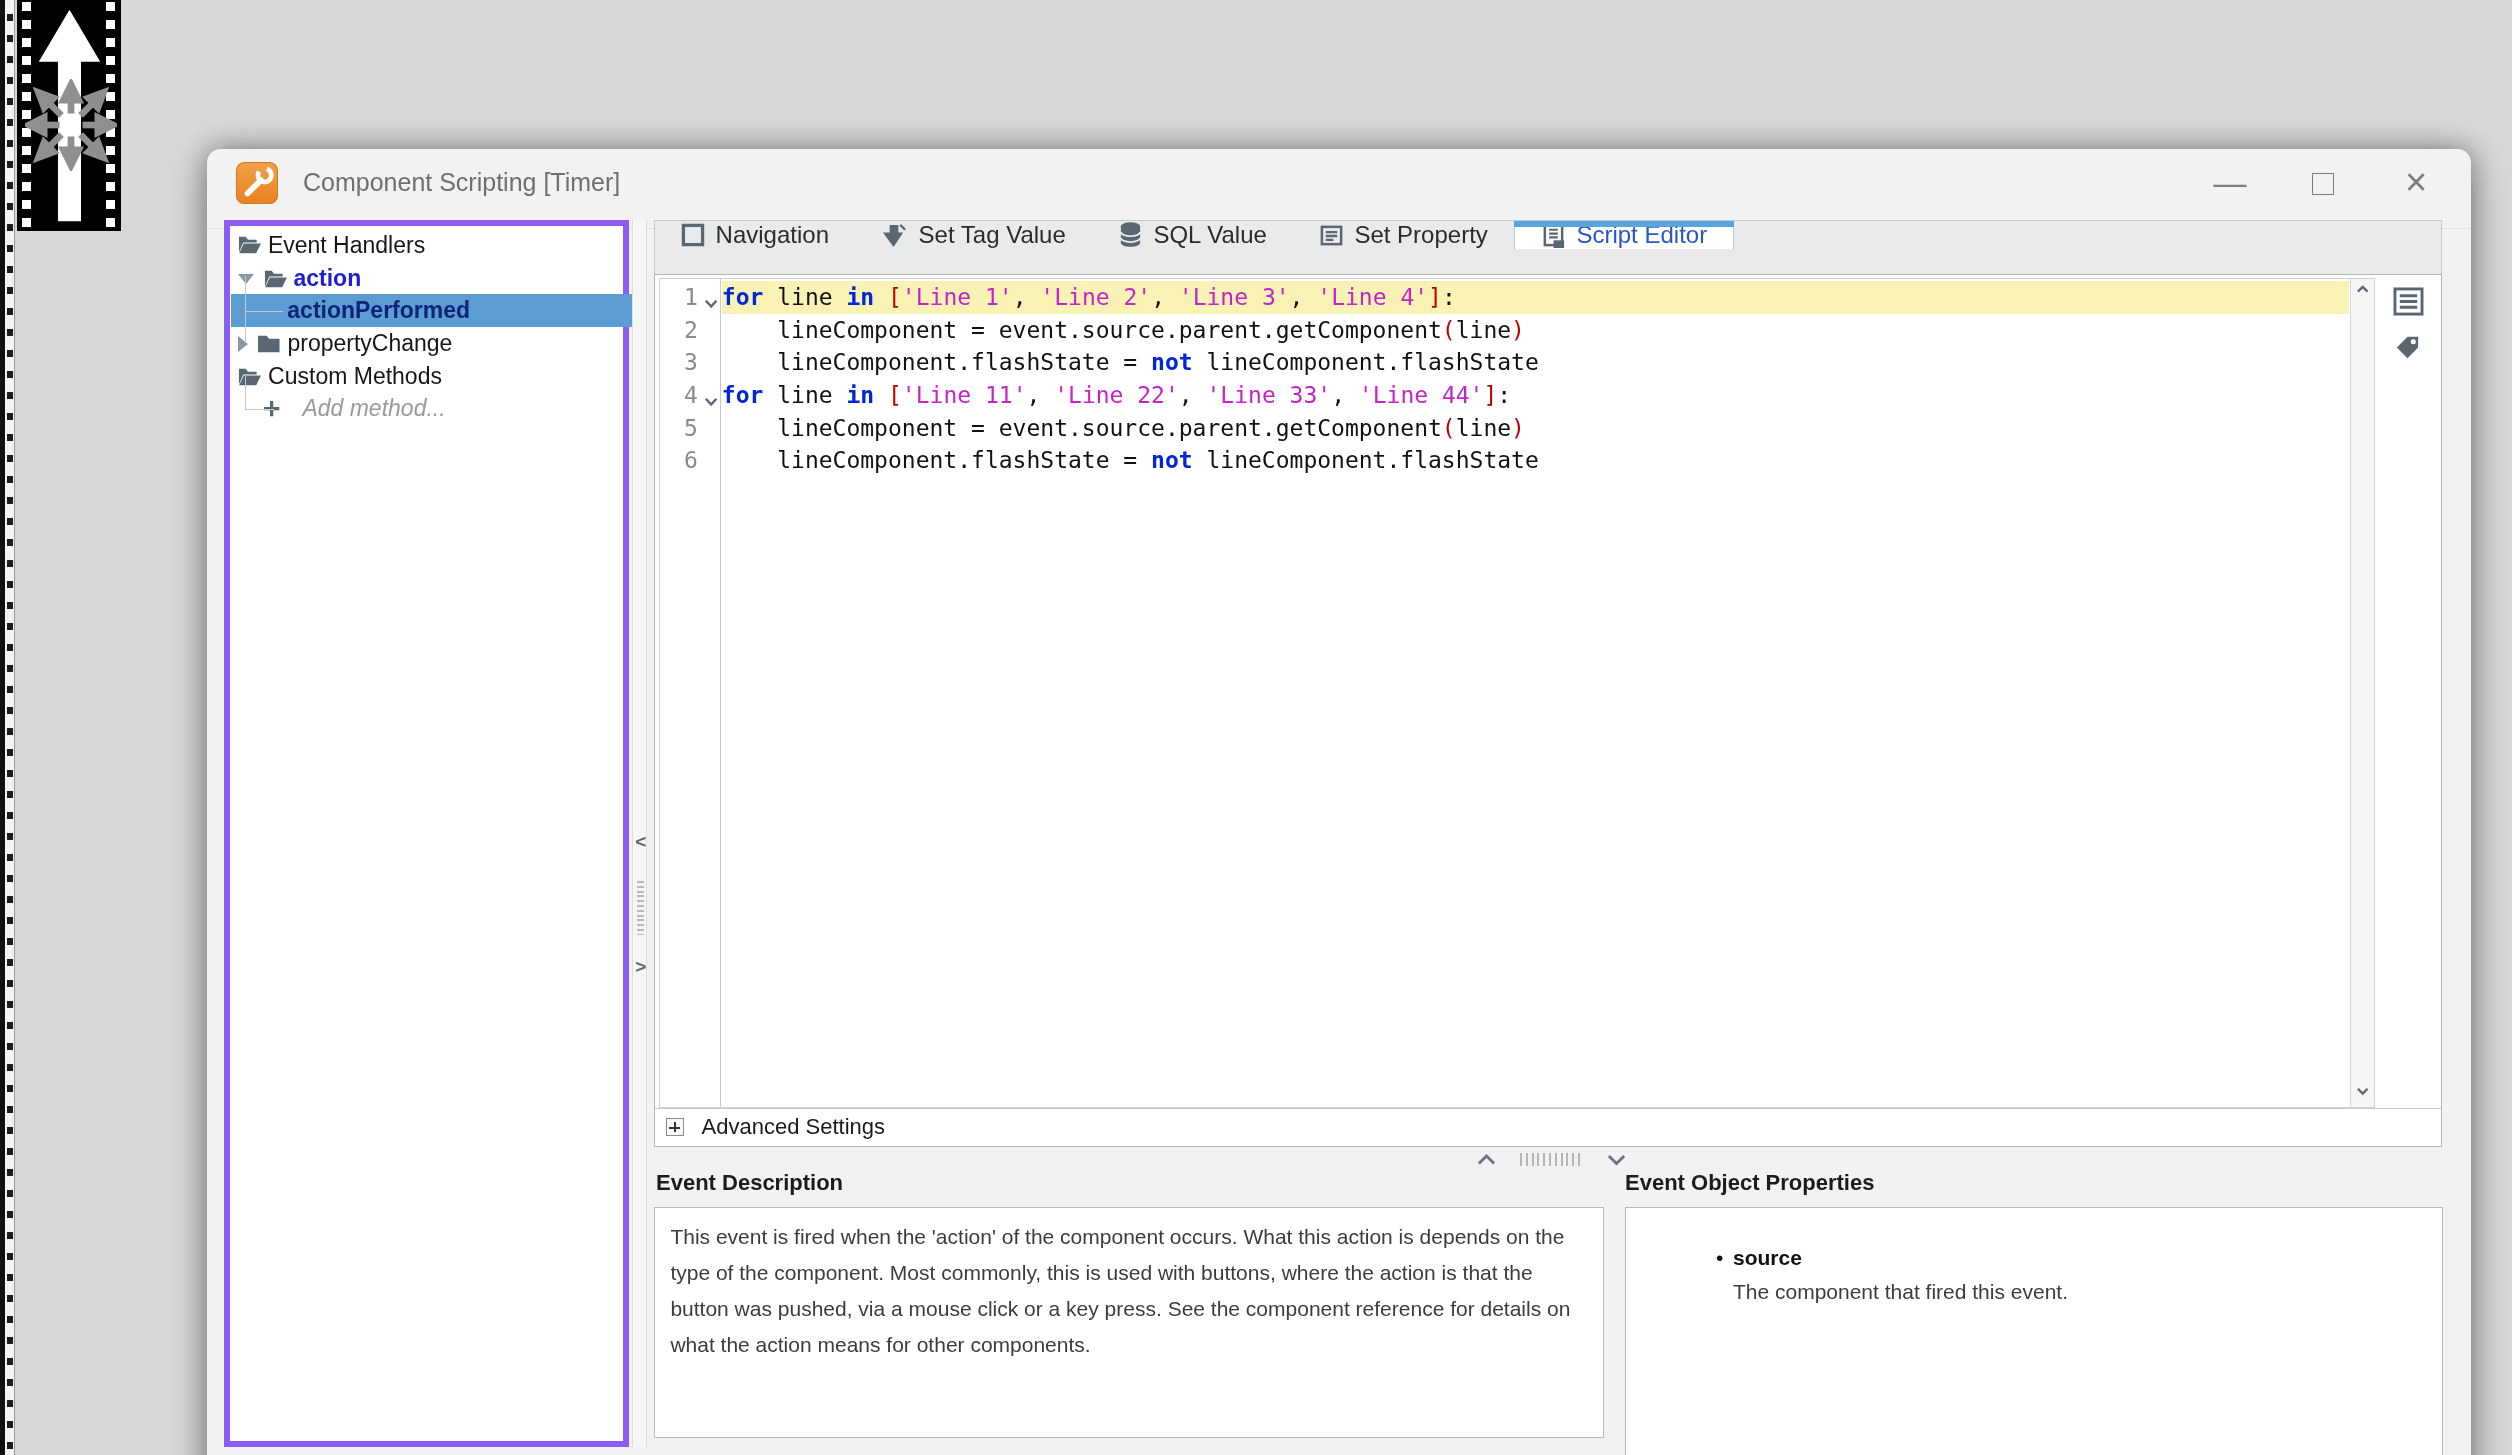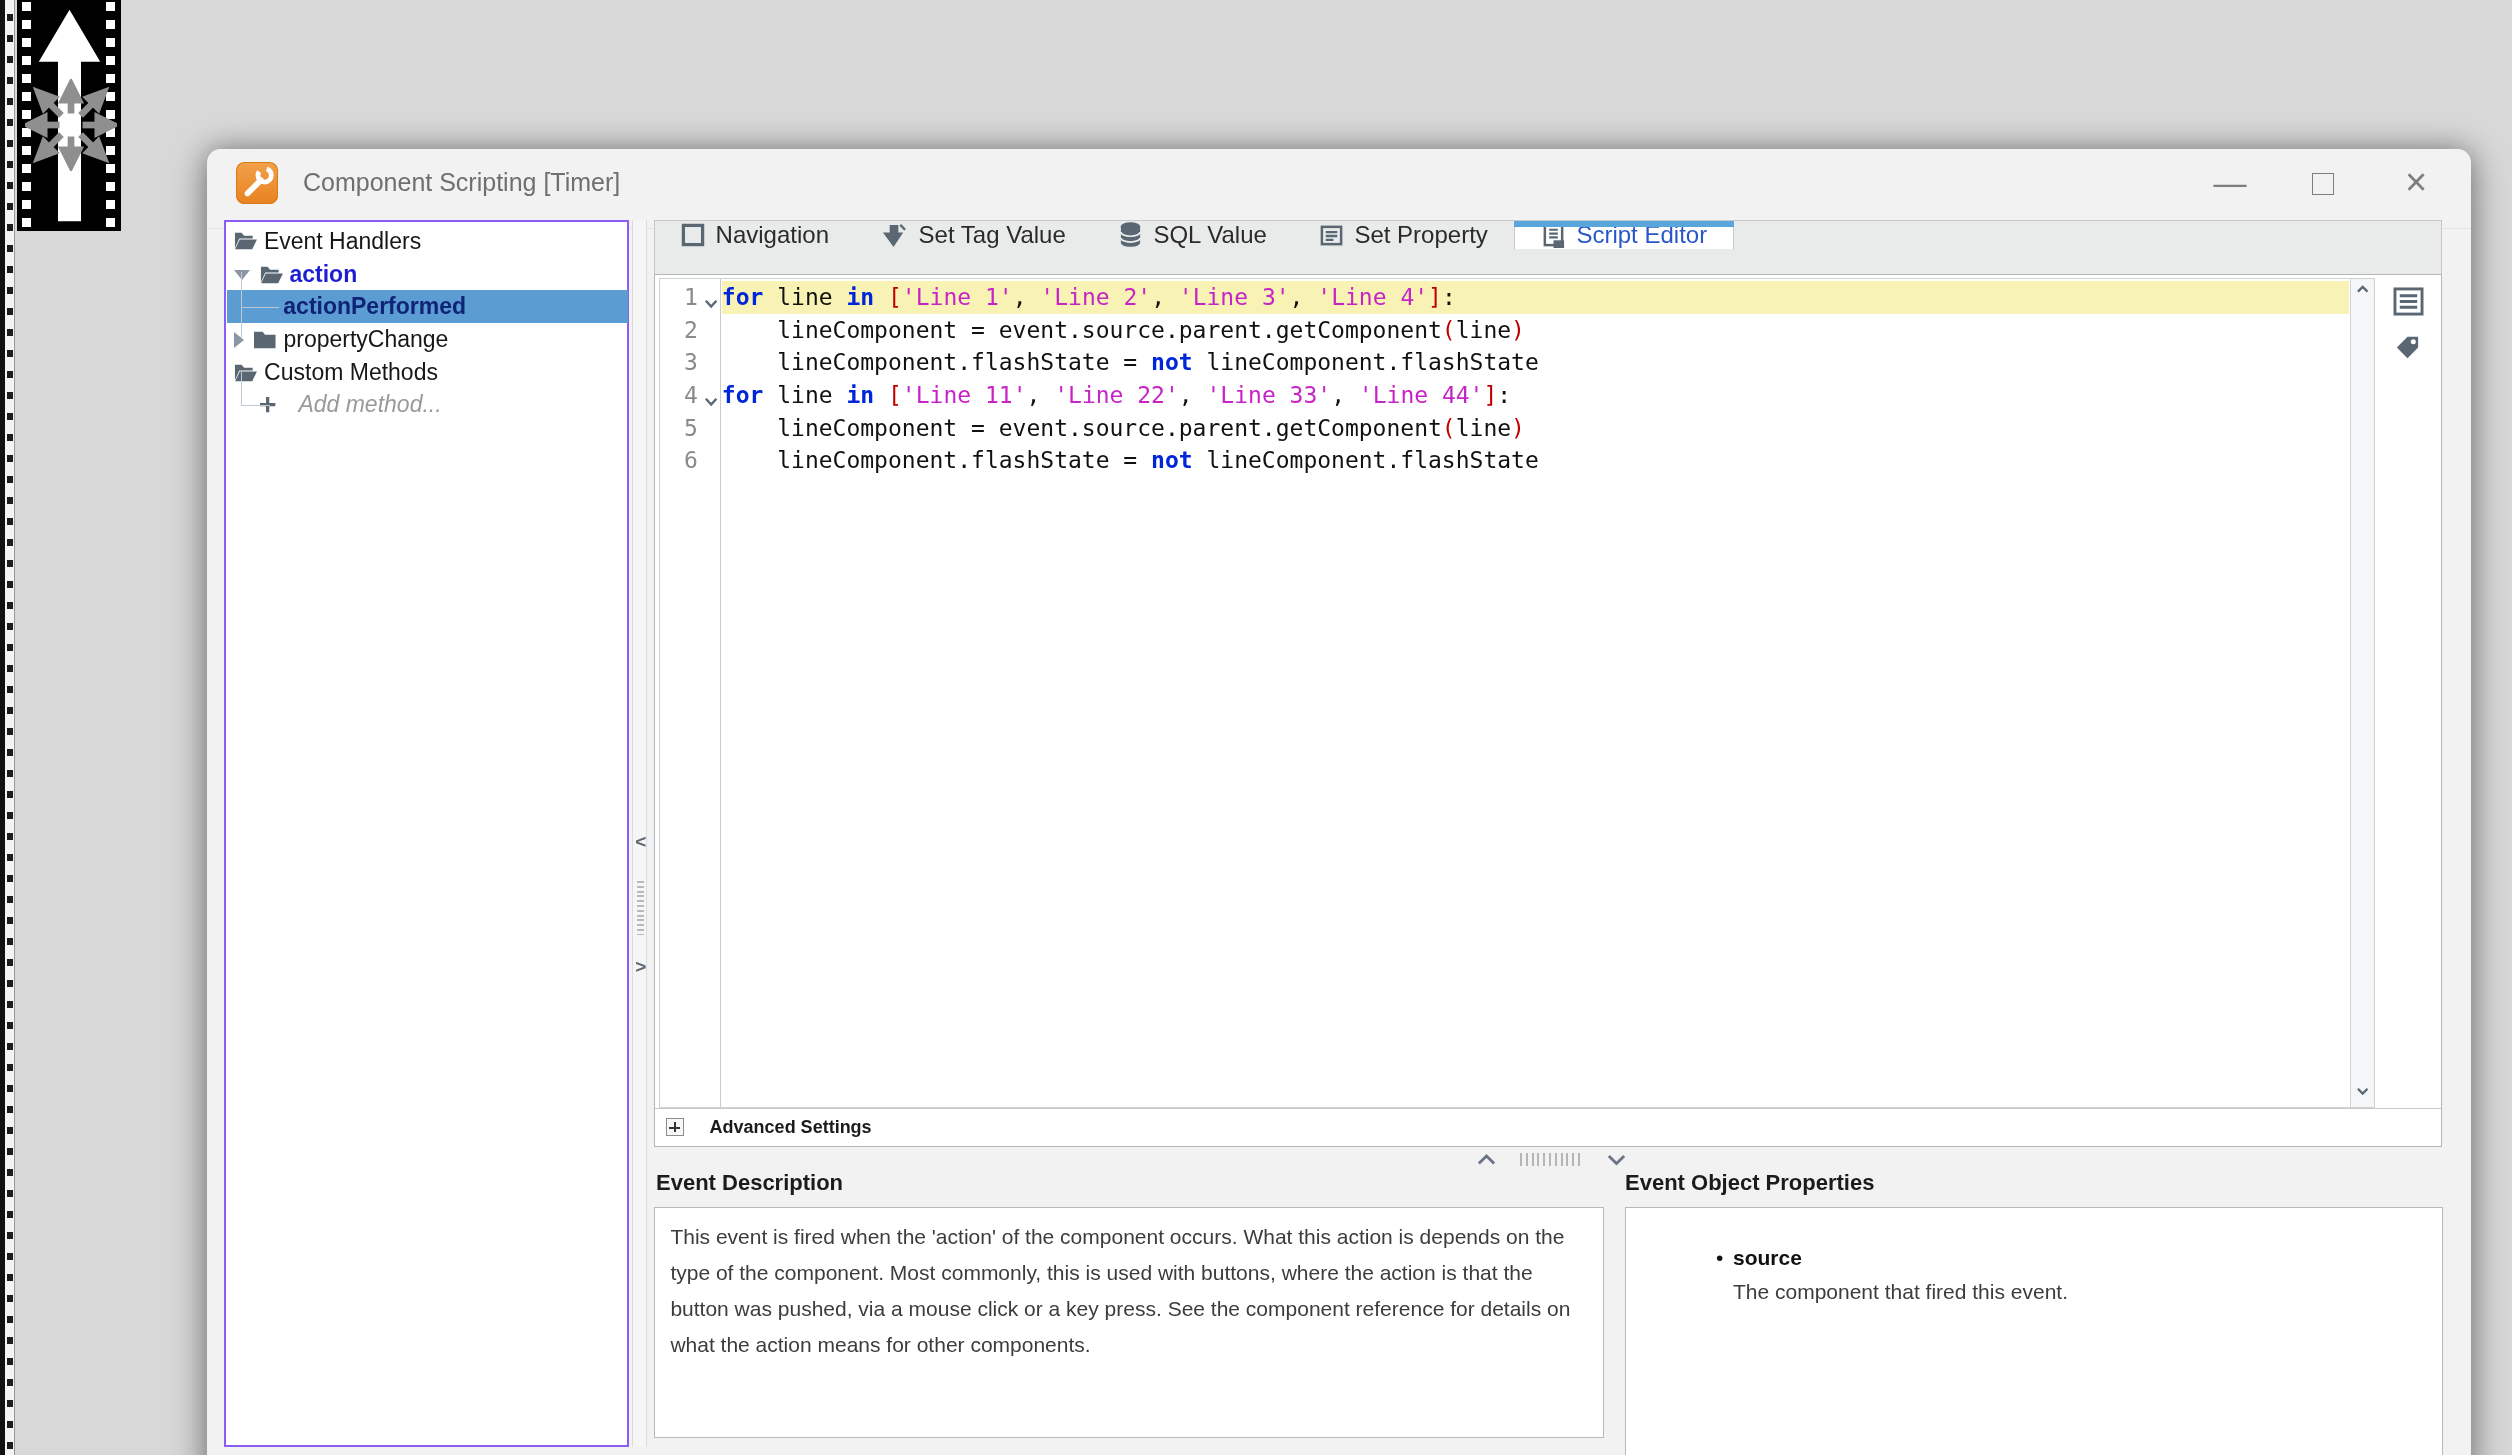--- a/index.html
+++ b/index.html
@@ -29,21 +29,21 @@
             background:linear-gradient(180deg,#f2a14b,#e8821f);box-shadow:inset 0 0 0 1px #d97a1a;}
   .dlg-title{position:absolute;left:96px;top:0;height:67px;line-height:67px;
              font-size:25px;color:#6f6f6f;}
   .win-btn{position:absolute;top:0;height:67px;line-height:67px;width:58px;text-align:center;
            color:#7e7e7e;cursor:default;}
   .wb-min{left:1994px;font-size:33px;} .wb-max{left:2087px;} .wb-close{left:2180px;font-size:38px;}
   .wb-max i{display:inline-block;width:22px;height:22px;border:1.9px solid #7e7e7e;vertical-align:middle;}
 
   
   .tree-panel{position:absolute;left:17.3px;top:71px;width:405px;height:1227px;background:#fff;
-              border:2px solid #8b5cf6;}
+              border:6px solid #8b5cf6;}
   .tree-row{position:absolute;left:1px;width:401px;height:33px;display:flex;align-items:center;
             font-size:23px;color:#171717;white-space:nowrap;}
   .tree-row.selected{background:#5b9dd3;}
   .tree-row .lbl{margin-left:5.8px;}
   .lbl.blue-bold{color:#1d1dd4;font-weight:bold;}
   .lbl.navy-bold{color:#0f2377;font-weight:bold;margin-left:0;}
   .lbl.muted{color:#9a9a9a;font-style:italic;}
   .expander{width:0;height:0;margin-right:7.7px;}
   .exp-open{border-left:8.6px solid transparent;border-right:8.6px solid transparent;border-top:10.6px solid #8a97a3;}
   .exp-closed{border-top:8.6px solid transparent;border-bottom:8.6px solid transparent;border-left:10.6px solid #8a97a3;}
@@ -87,21 +87,21 @@
   .v-scroll .sb{position:absolute;left:0;width:23px;height:21px;display:flex;justify-content:center;}
   .side-icons{position:absolute;left:1724px;top:0;width:62px;height:830px;background:#fff;}
   .side-ic{position:absolute;left:13.5px;}
   .advanced-row{position:absolute;left:0;top:833px;width:1786px;height:37px;background:#fff;
                 border-top:1px solid #c9c9c9;display:flex;align-items:center;}
   .adv-box{width:18px;height:18px;border:1px solid #8c8c8c;background:#f7f7f7;margin-left:10.6px;
            position:relative;}
   .adv-box::before,.adv-box::after{content:"";position:absolute;background:#333;}
   .adv-box::before{left:2.9px;right:2.9px;top:7.7px;height:1.9px;}
   .adv-box::after{top:2.9px;bottom:2.9px;left:7.7px;width:1.9px;}
-  .adv-lbl{font-size:18px;font-weight:bold;color:#1b1b1b;margin-left:26px;}
+  .adv-lbl{font-size:22px;font-weight:normal;color:#1b1b1b;margin-left:18px;}
 
   
   .h-splitter{position:absolute;left:0;top:998px;width:2264px;height:27px;}
   .h-split-ctl{position:absolute;left:1269px;top:5.8px;display:flex;align-items:center;gap:23px;}
   .h-grip{width:63px;height:13.5px;
           background:repeating-linear-gradient(to right,#b6b6b6 0 1.9px,transparent 1.9px 5.8px);}
 
   
   .sec-head{position:absolute;font-size:22px;font-weight:bold;color:#1b1b1b;}
   .ed-head{left:449px;top:1021px;} .eop-head{left:1418px;top:1021px;}

